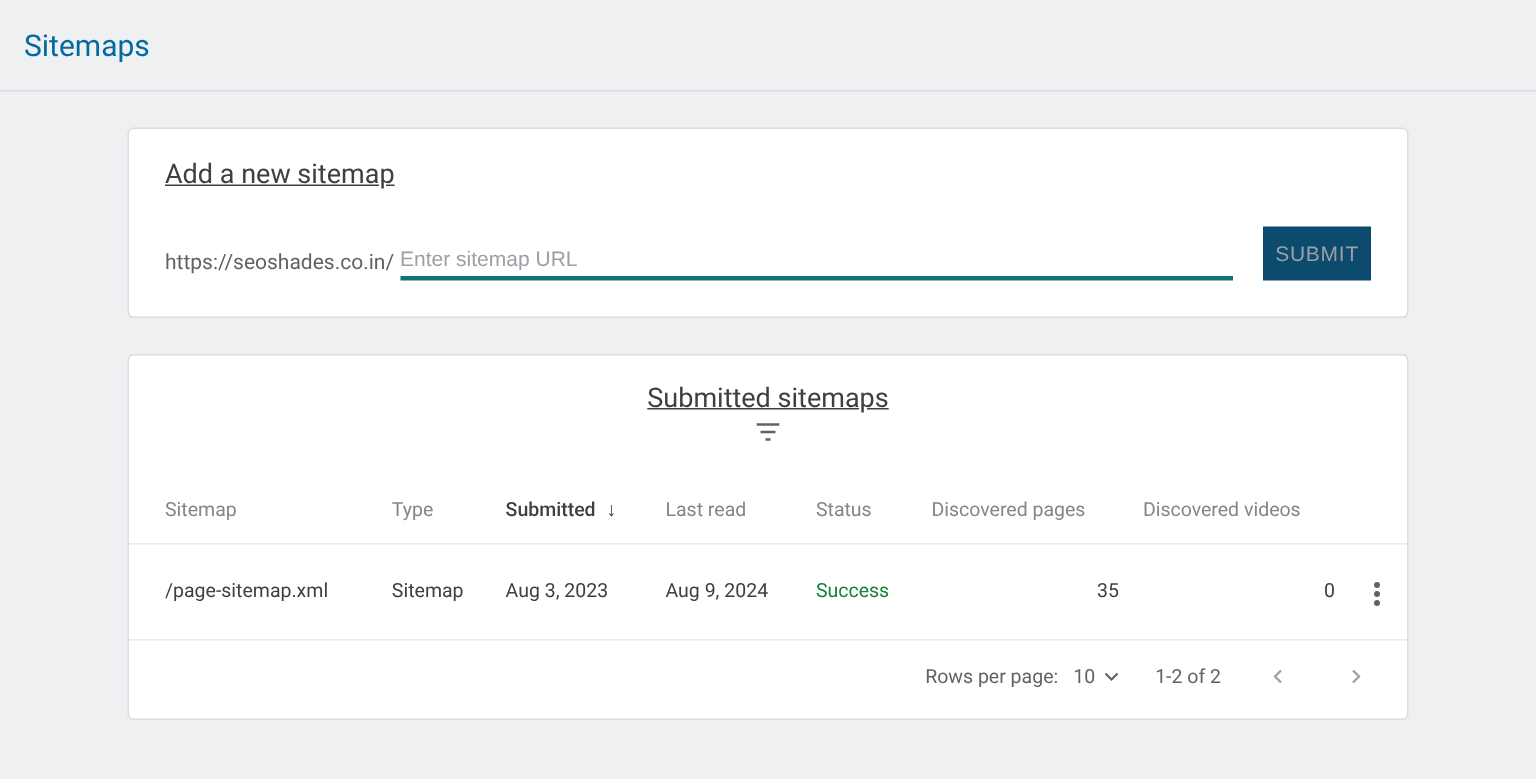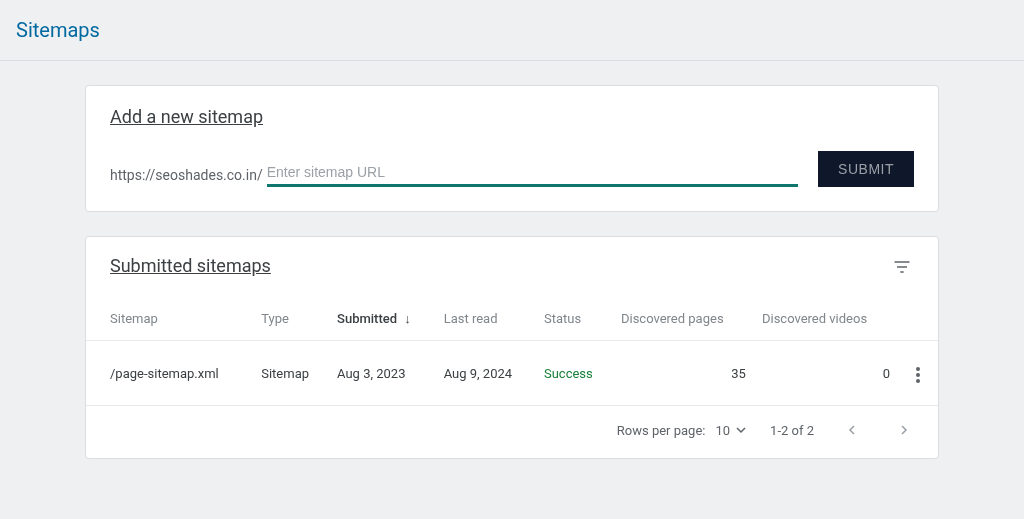--- a/index.html
+++ b/index.html
@@ -64,35 +64,36 @@
     border-bottom: 3px solid #0f766e;
     font-size: 14px;
     padding: 4px 0 4px 0;
     outline: none;
     color: #3c4043;
     background: transparent;
   }
   .sitemap-input::placeholder { color: #9aa0a6; }
   .submit-btn {
     margin-left: 16px;
-    background: #0f172a;
+    background: #0c4a6e;
     border: none;
     color: #9aa0a6;
     font-size: 14px;
     letter-spacing: .5px;
-    padding: 10px 20px;
+    padding: 10px 8px;
     cursor: pointer;
     font-weight: 500;
   }
   .card-list { padding: 0; }
   .list-header {
     display: flex;
-    align-items: flex-start;
+    align-items: center;
     justify-content: space-between;
     padding: 18px 24px 18px 24px;
+    flex-direction: column;
   }
   .filter-icon {
     color: #5f6368;
     cursor: pointer;
     display: flex;
     align-items: center;
     justify-content: center;
     width: 24px; height: 24px;
   }
   table.sitemaps {

